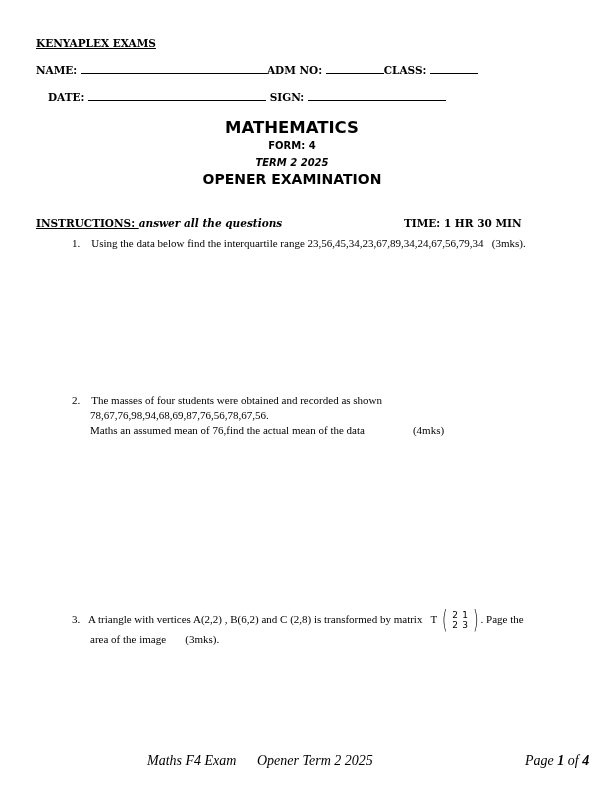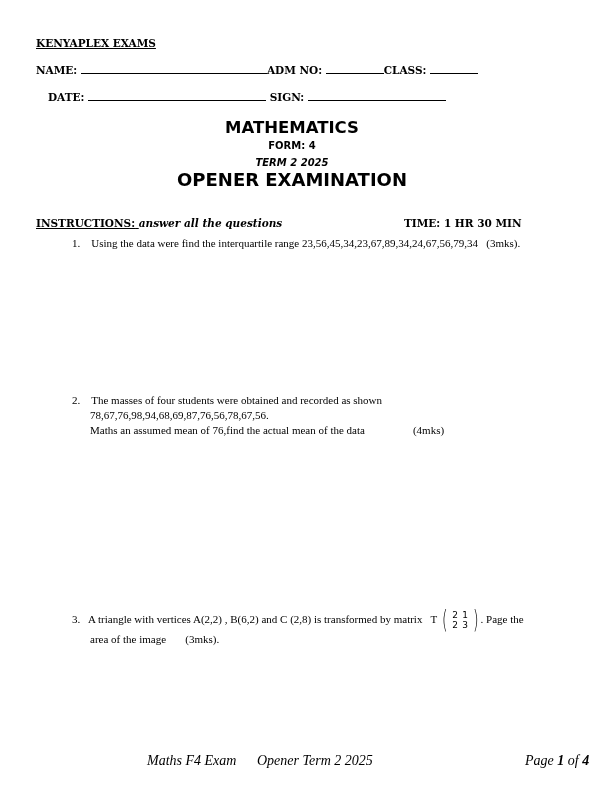--- a/index.html
+++ b/index.html
@@ -32,31 +32,31 @@
   <span>DATE:</span>
   <span class="line" style="width:178px;"></span>
   <span>SIGN:</span>
   <span class="line" style="width:138px;"></span>
 </div>
 
 <div class="title-block sans-bold" style="top:118px;">
   <div style="font-size:16.5px; line-height:19px;">MATHEMATICS</div>
   <div style="font-size:10px;">FORM: 4</div>
   <div style="font-size:10px;font-style:italic;">TERM 2 2025</div>
-  <div style="font-size:18px;">OPENER EXAMINATION</div>
+  <div style="font-size:14px;">OPENER EXAMINATION</div>
 </div>
 
 <div class="abs serif-bold" style="left:36px; top:217px;">
   <span style="text-decoration:underline;"><span>INSTRUCTIONS:</span><span style="font-style:italic;"> </span></span><span style="font-style:italic;"> answer all the questions</span>
 </div>
 <div class="abs serif-bold" style="left:362px; top:217px;margin-left:42px;">TIME: 1 HR 30 MIN</div>
 
 <div class="abs times" style="left:72px; top:237px;">
   <span>1.</span>&nbsp;&nbsp;&nbsp;
-  <span>Using the data were find the interquartile range 23,56,45,34,23,67,89,34,24,67,56,79,34</span>&nbsp;&nbsp;
+  <span>Using the data below find the interquartile range 23,56,45,34,23,67,89,34,24,67,56,79,34</span>&nbsp;&nbsp;
   <span>(3mks).</span>
 </div>
 
 <div class="abs times" style="left:72px; top:393px; line-height:15px;">
   <div><span>2.</span>&nbsp;&nbsp;&nbsp;&nbsp;<span>The masses of four students were obtained and recorded as shown</span></div>
   <div style="padding-left:18px;">78,67,76,98,94,68,69,87,76,56,78,67,56.</div>
   <div style="padding-left:18px;"><span>Maths an assumed mean of 76,find the actual mean of the data</span><span style="display:inline-block; width:48px;"></span><span>(4mks)</span></div>
 </div>
 
 <div class="abs times" style="left:72px; top:608px;">

